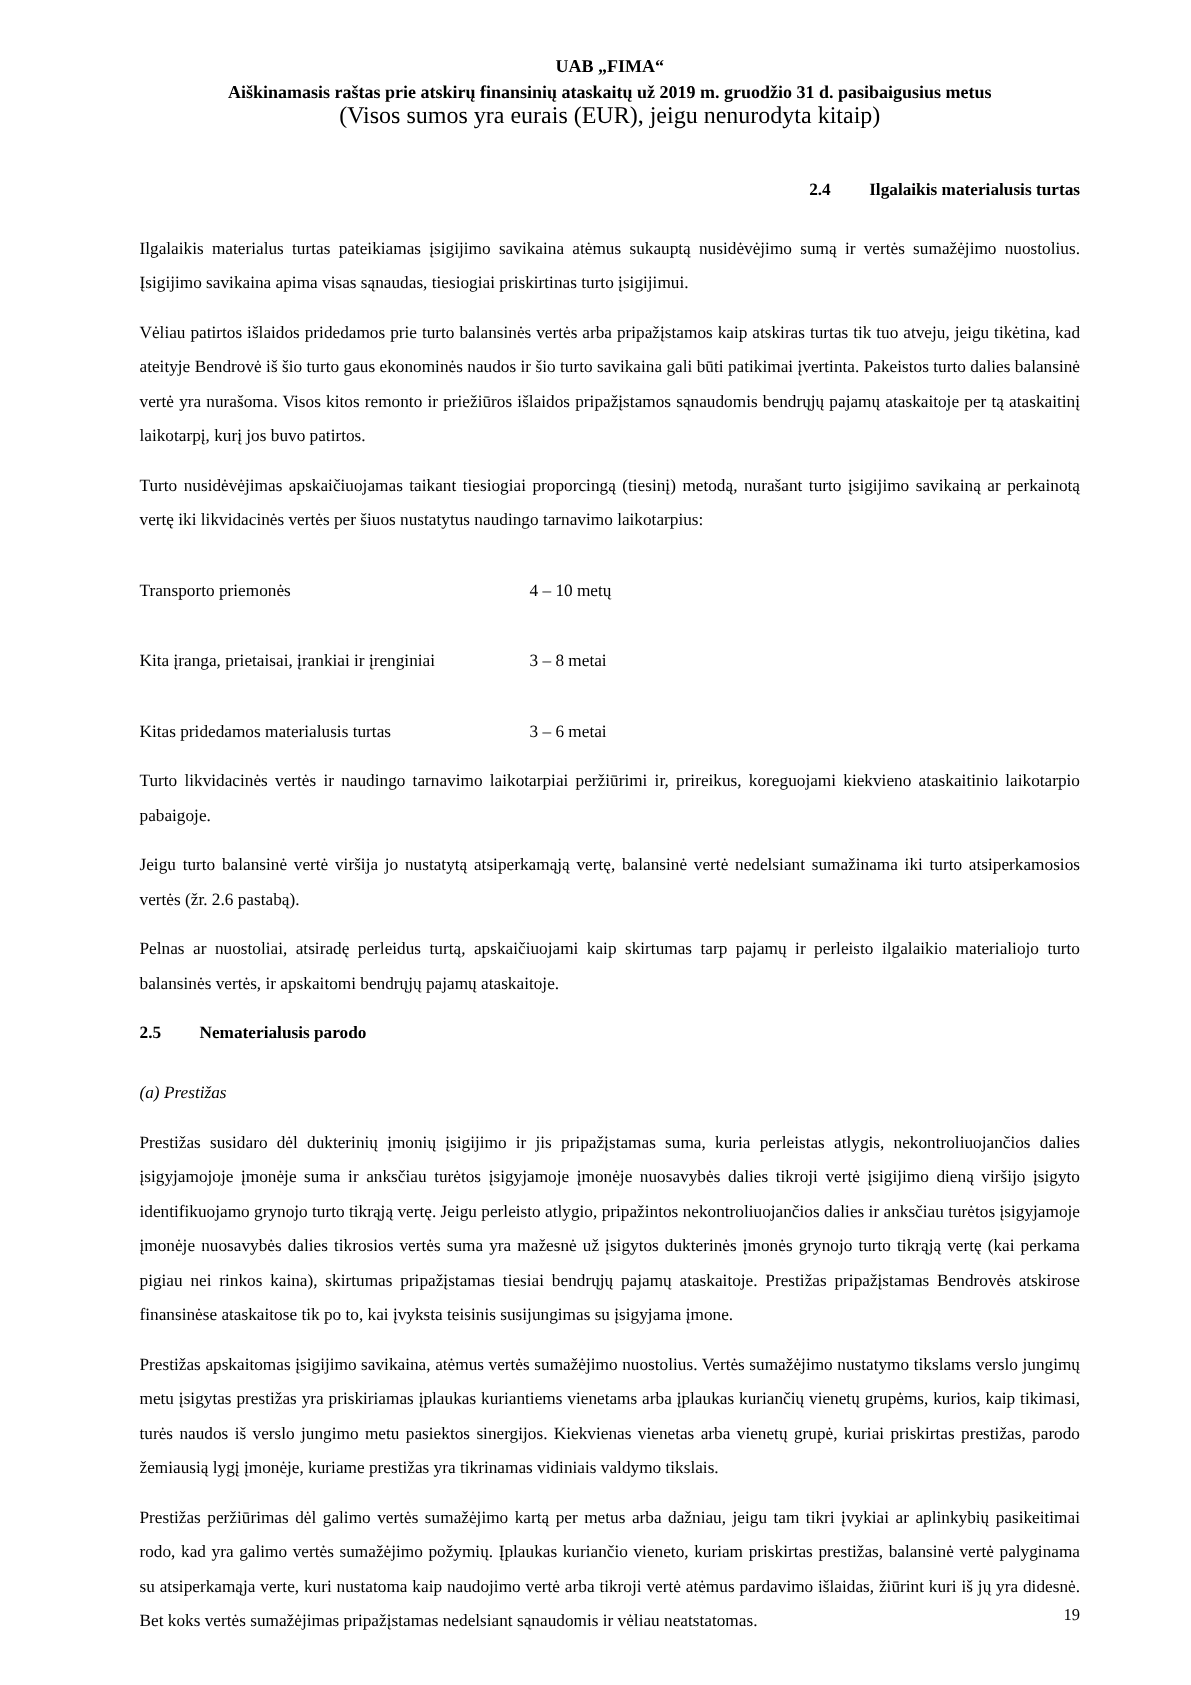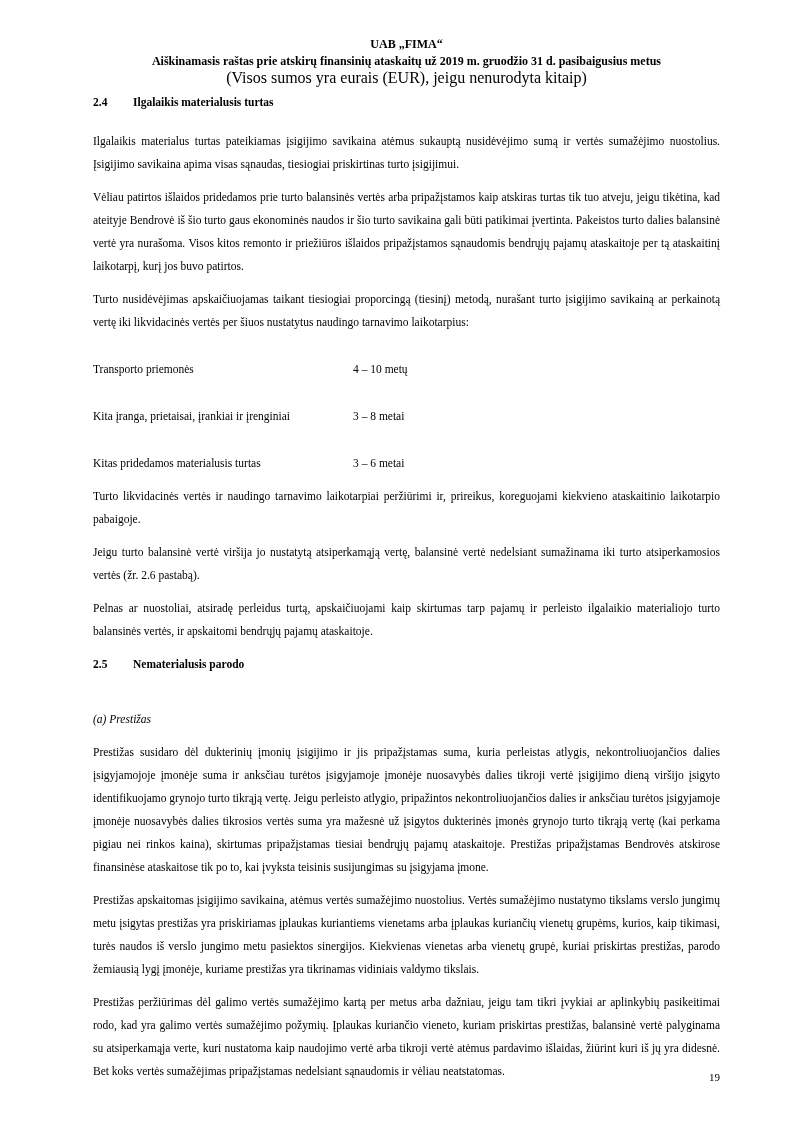--- a/index.html
+++ b/index.html
@@ -28,34 +28,34 @@
     font-weight: normal;
     line-height: 15px;
   }
   
   .sec-head {
     display: flex;
     font-size: 11.5px;
     font-weight: bold;
     line-height: 15px;
   }
-  .sec-head.first { margin-top: 10px; }
+  .sec-head.first { margin-top: 35px; justify-content: flex-end; }
   .sec-head .sec-num { width: 40px; flex: 0 0 40px; }
   
   p.body-par {
     font-size: 11.5px;
     line-height: 23px;
     text-align: justify;
     margin: 10px 0 0 0;
   }
   p.par-first { margin-top: 20px; }
   p.sub-italic {
     font-style: italic;
     text-align: left;
-    margin-top: 36px;
+    margin-top: 21px;
   }
   
   .life-table { margin-top: 4px; }
   .life-row {
     display: flex;
     font-size: 11.5px;
     line-height: 23px;
     margin-top: 24px;
   }
   .life-row .life-label { width: 260px; flex: 0 0 260px; }

